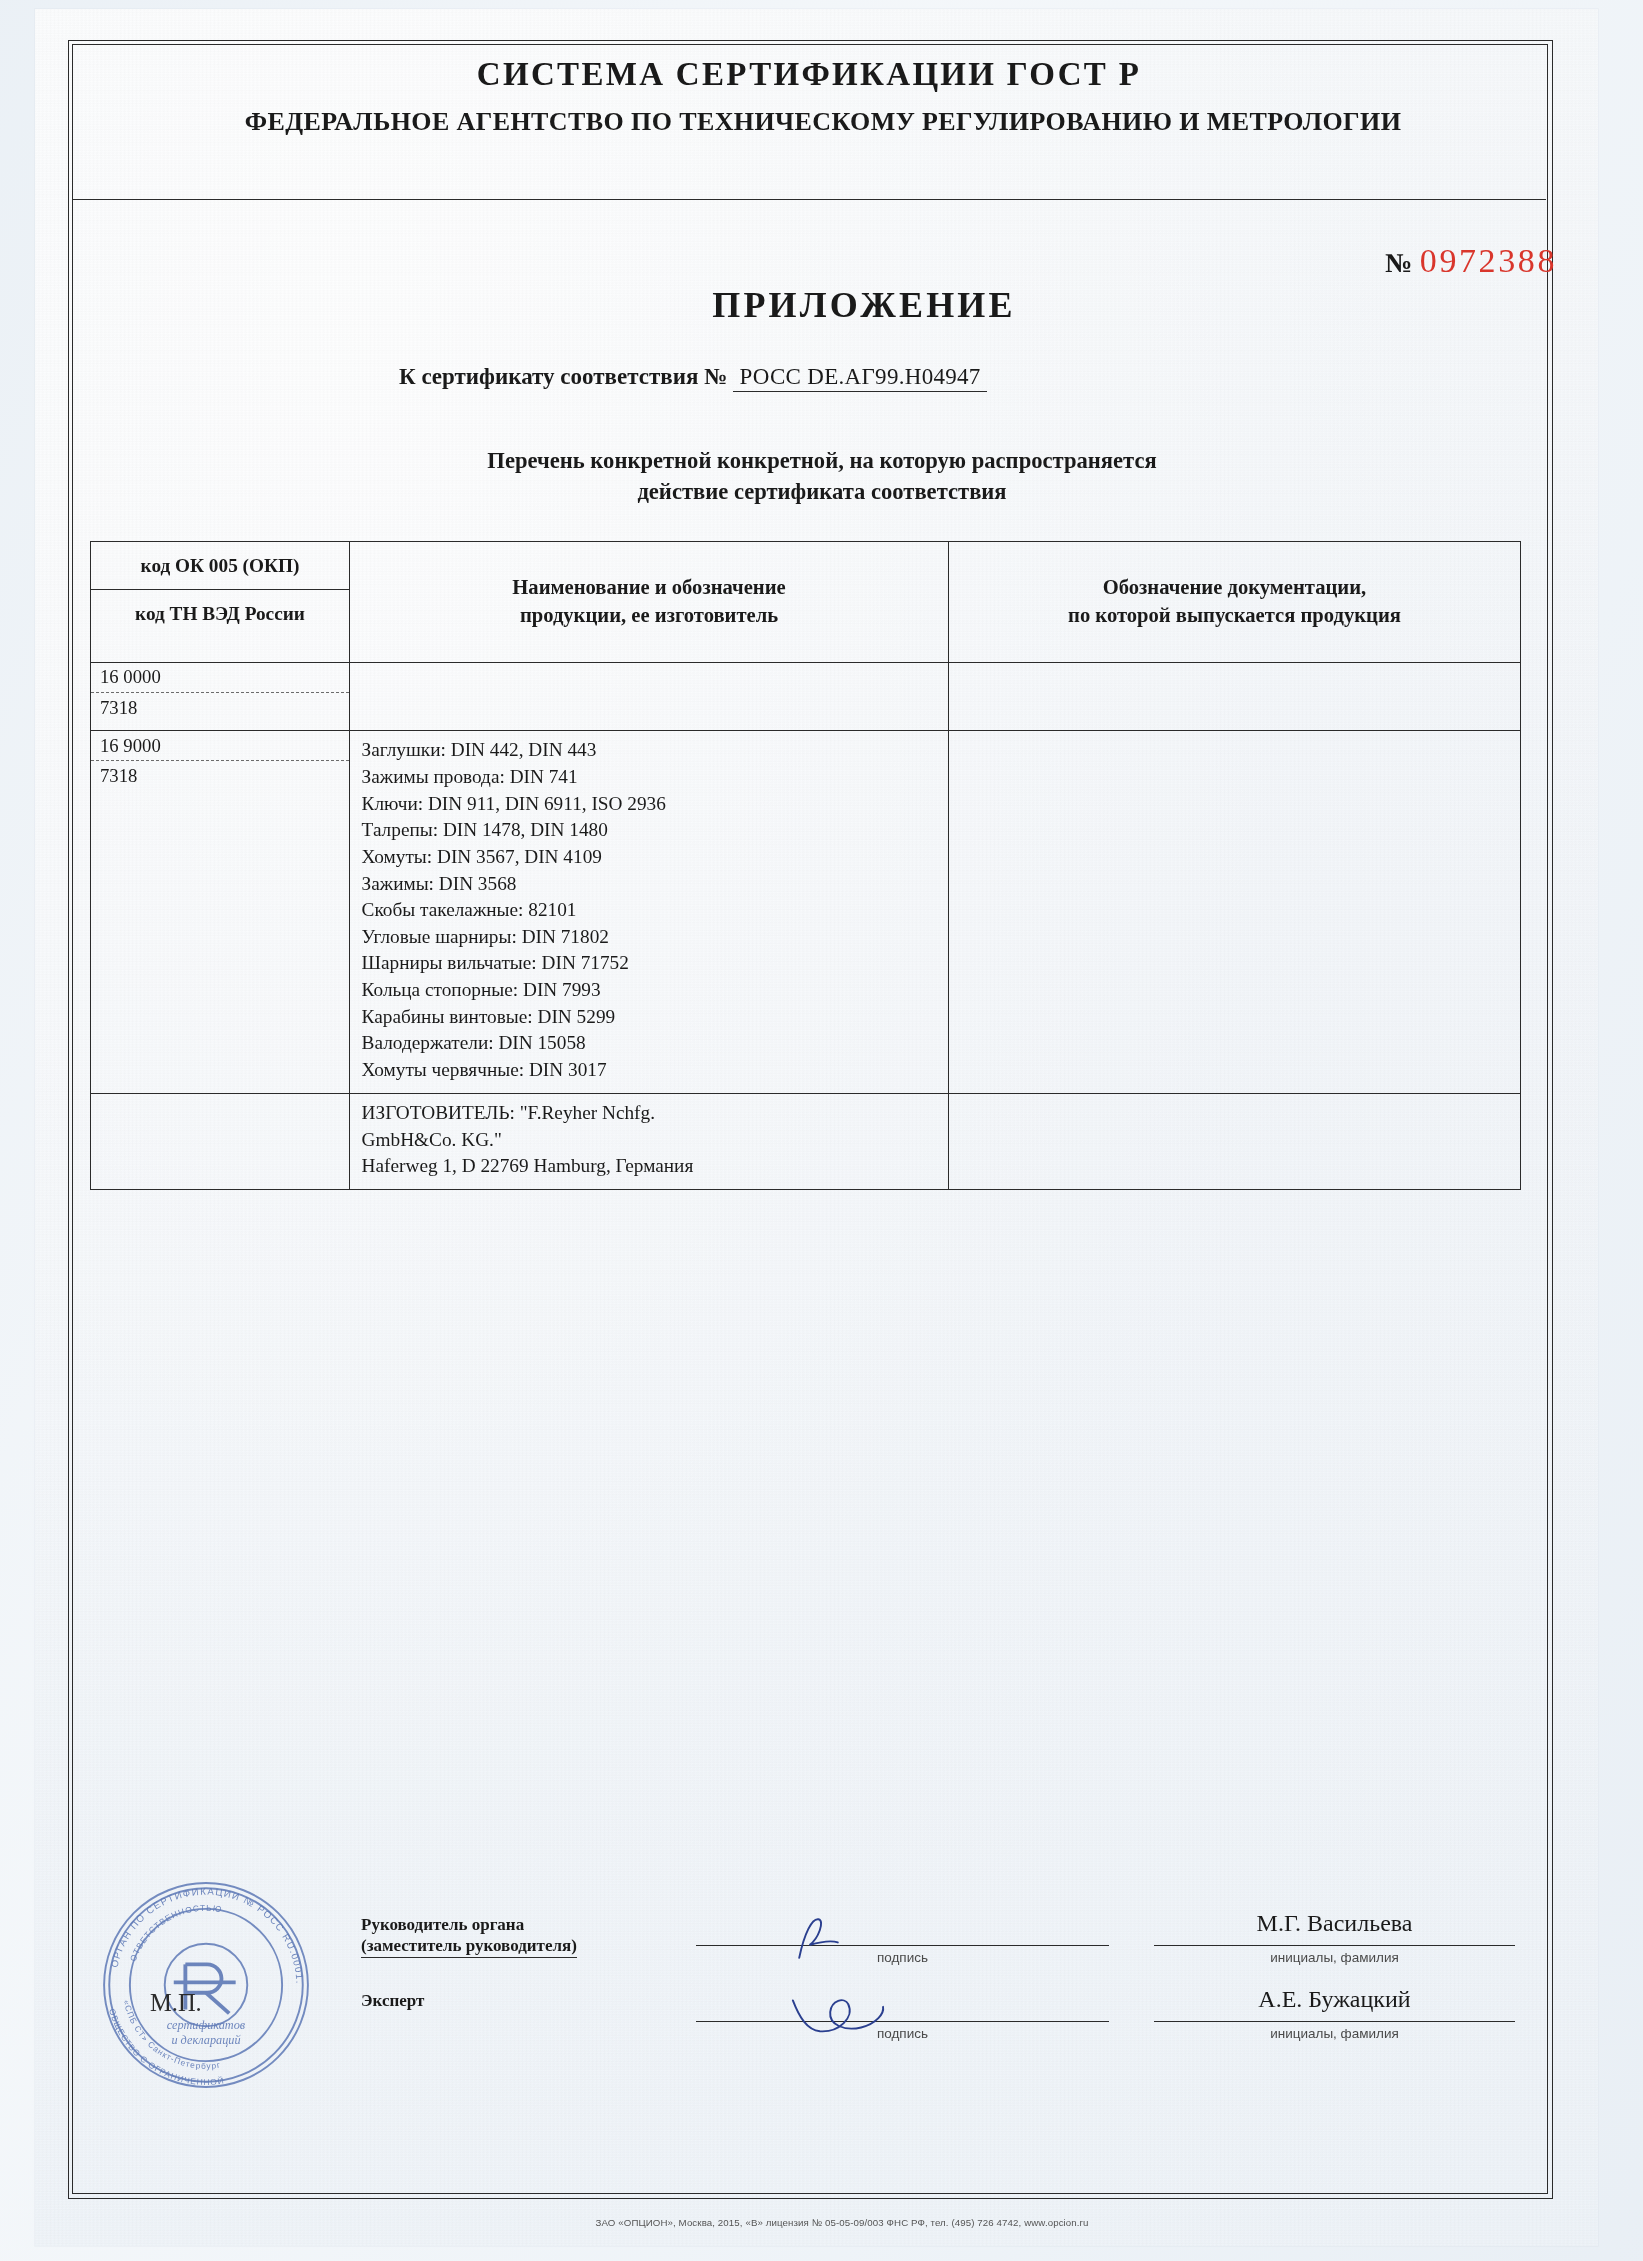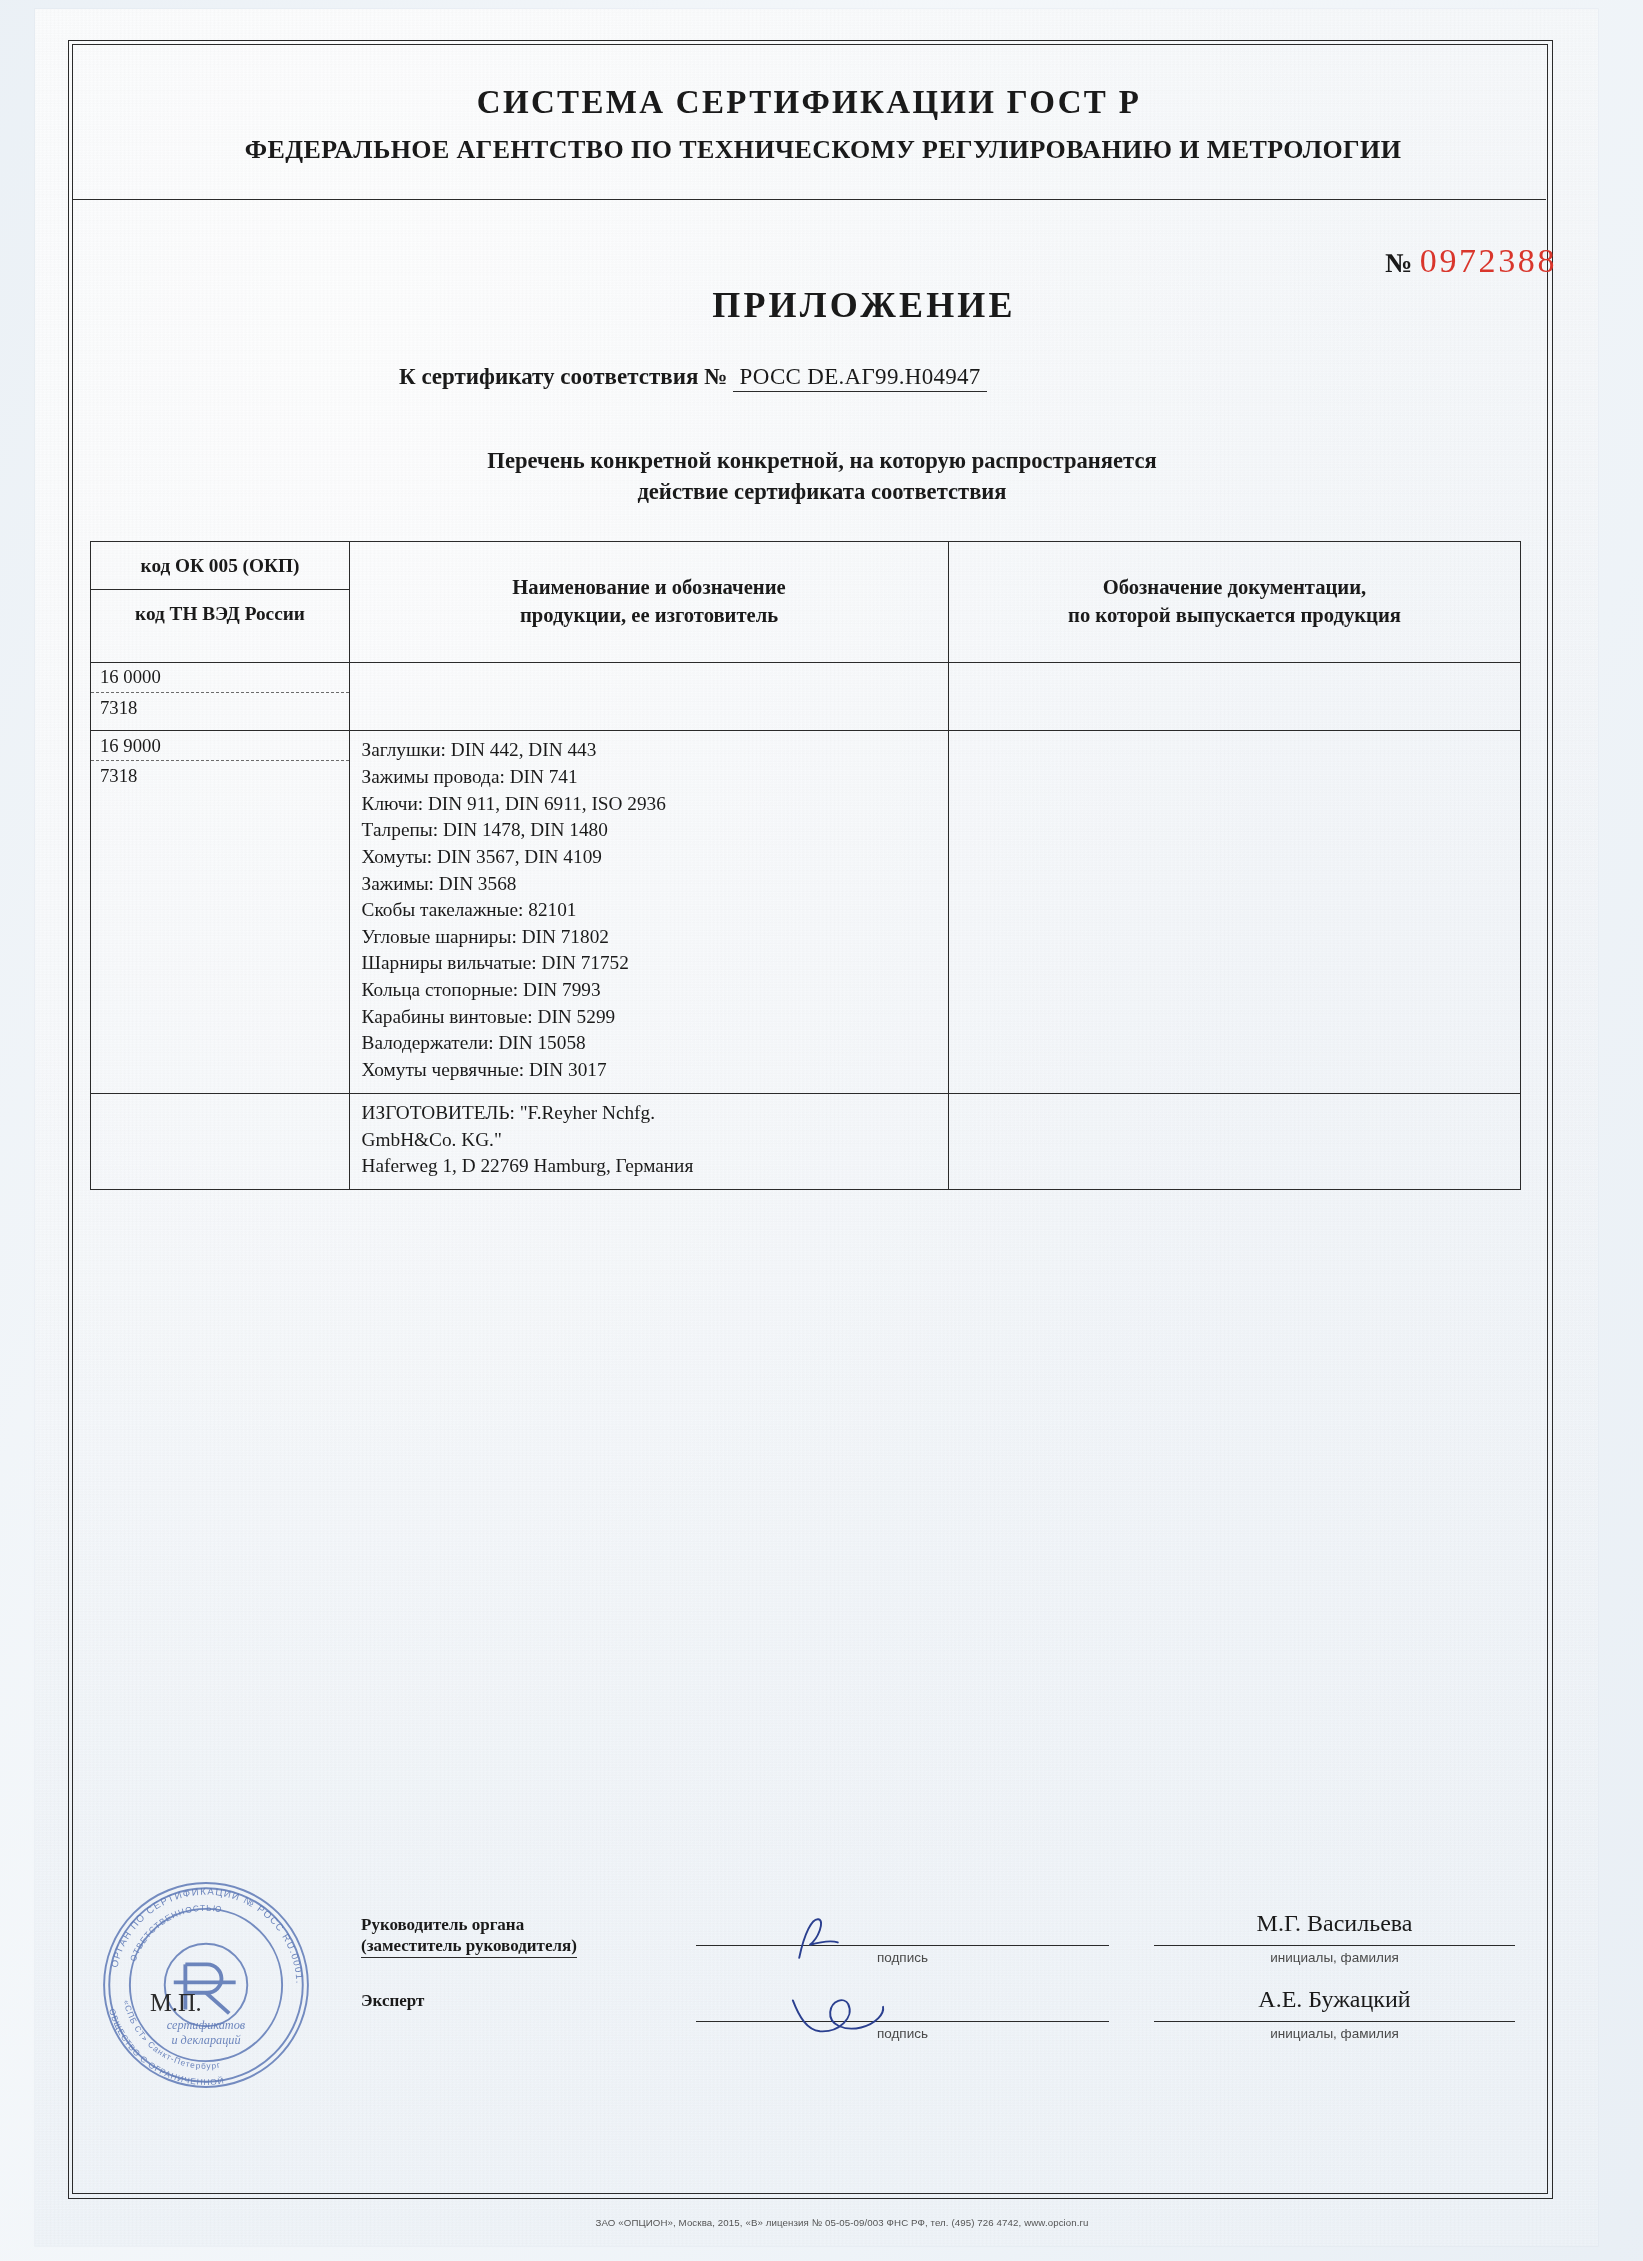--- a/index.html
+++ b/index.html
@@ -65,21 +65,21 @@
   .header-box {
     position: absolute;
     left: 72px;
     top: 44px;
     width: 1474px;
     height: 155px;
     border-bottom: 1.3px solid #2b2b2b;
     text-align: center;
   }
   .title-1 {
-    margin-top: 40px;
+    margin-top: 12px;
     font-size: 33px;
     font-weight: bold;
     letter-spacing: 2.3px;
     font-family: "Liberation Serif", serif;
   }
   .title-2 {
     margin-top: 14px;
     font-size: 26px;
     font-weight: bold;
     letter-spacing: 0.4px;

